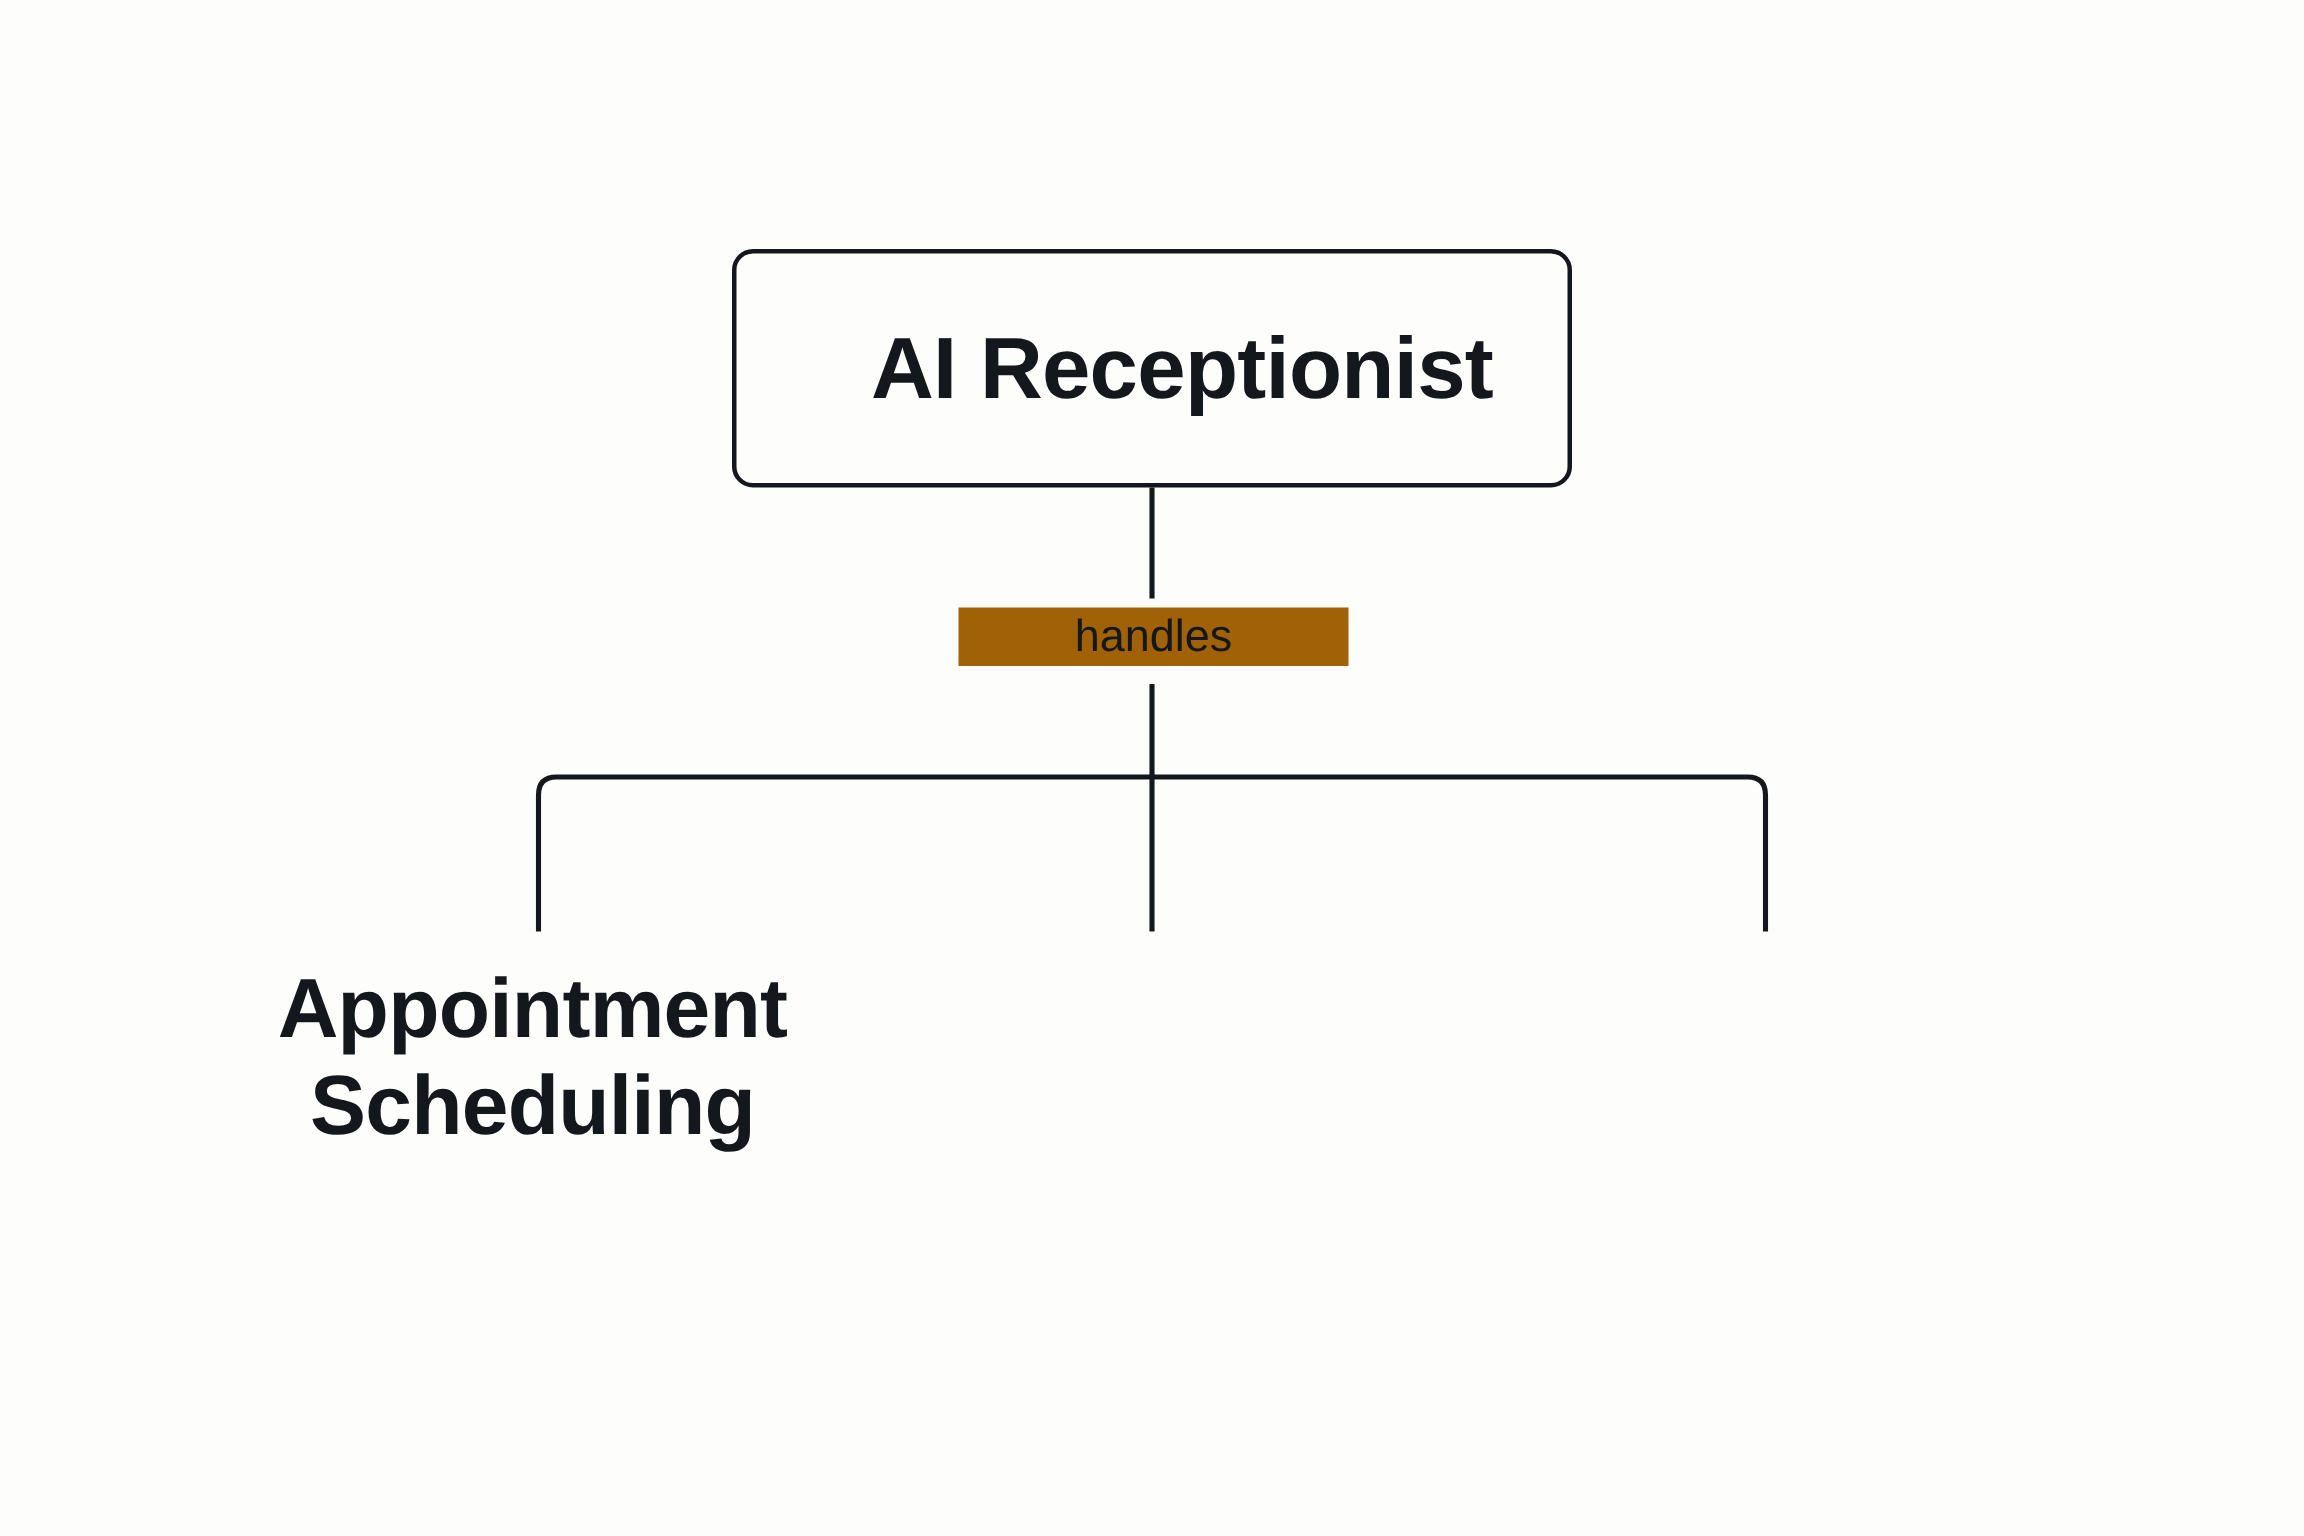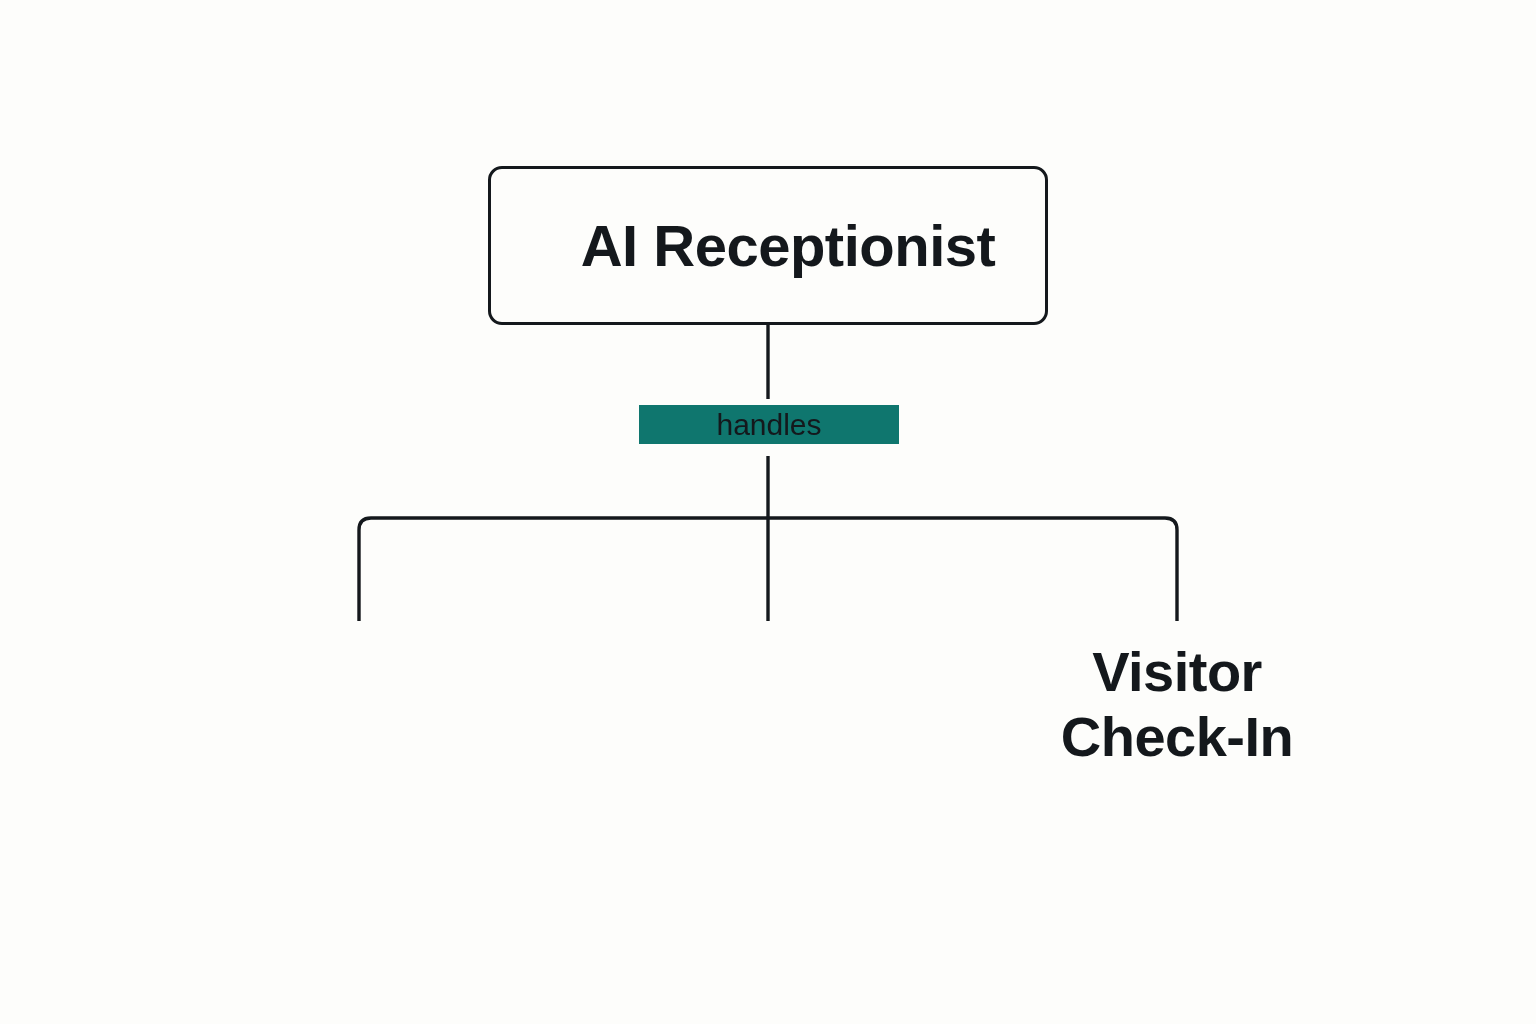--- a/index.html
+++ b/index.html
@@ -55,21 +55,21 @@
   
   .edge-label {
     position: absolute;
     top: 405px;
     width: 260px;
     text-align: center;
     font-size: 30px;
     font-weight: 400;
     color: #14181c;
     line-height: 1.1;
-    background: #0f766e;
+    background: #a16207;
     padding: 3px 0;
     white-space: nowrap;
   }
   .edge-label.edge-handles {
     left: 639px;
   }
 
   
   .node-leaf {
     position: absolute;
@@ -103,20 +103,20 @@
 
     <path d="M 359 621 L 359 530 Q 359 518 371 518 L 1165 518 Q 1177 518 1177 530 L 1177 621" fill="none" stroke="#14181c" stroke-width="3.4" stroke-linecap="butt" stroke-linejoin="round"></path>
   </svg>
 
   <div class="node-root">
     <span class="node-root-label">AI Receptionist</span>
   </div>
 
   <div class="edge-label edge-handles">handles</div>
 
+  <div class="node-leaf node-leaf-appointment">
+    <span class="leaf-line">Appointment</span>
+    <span class="leaf-line">Scheduling</span>
+  </div>
 
 
-  <div class="node-leaf node-leaf-visitor">
-    <span class="leaf-line">Visitor</span>
-    <span class="leaf-line">Check-In</span>
-  </div>
 
 </div>
 
 </body></html>

